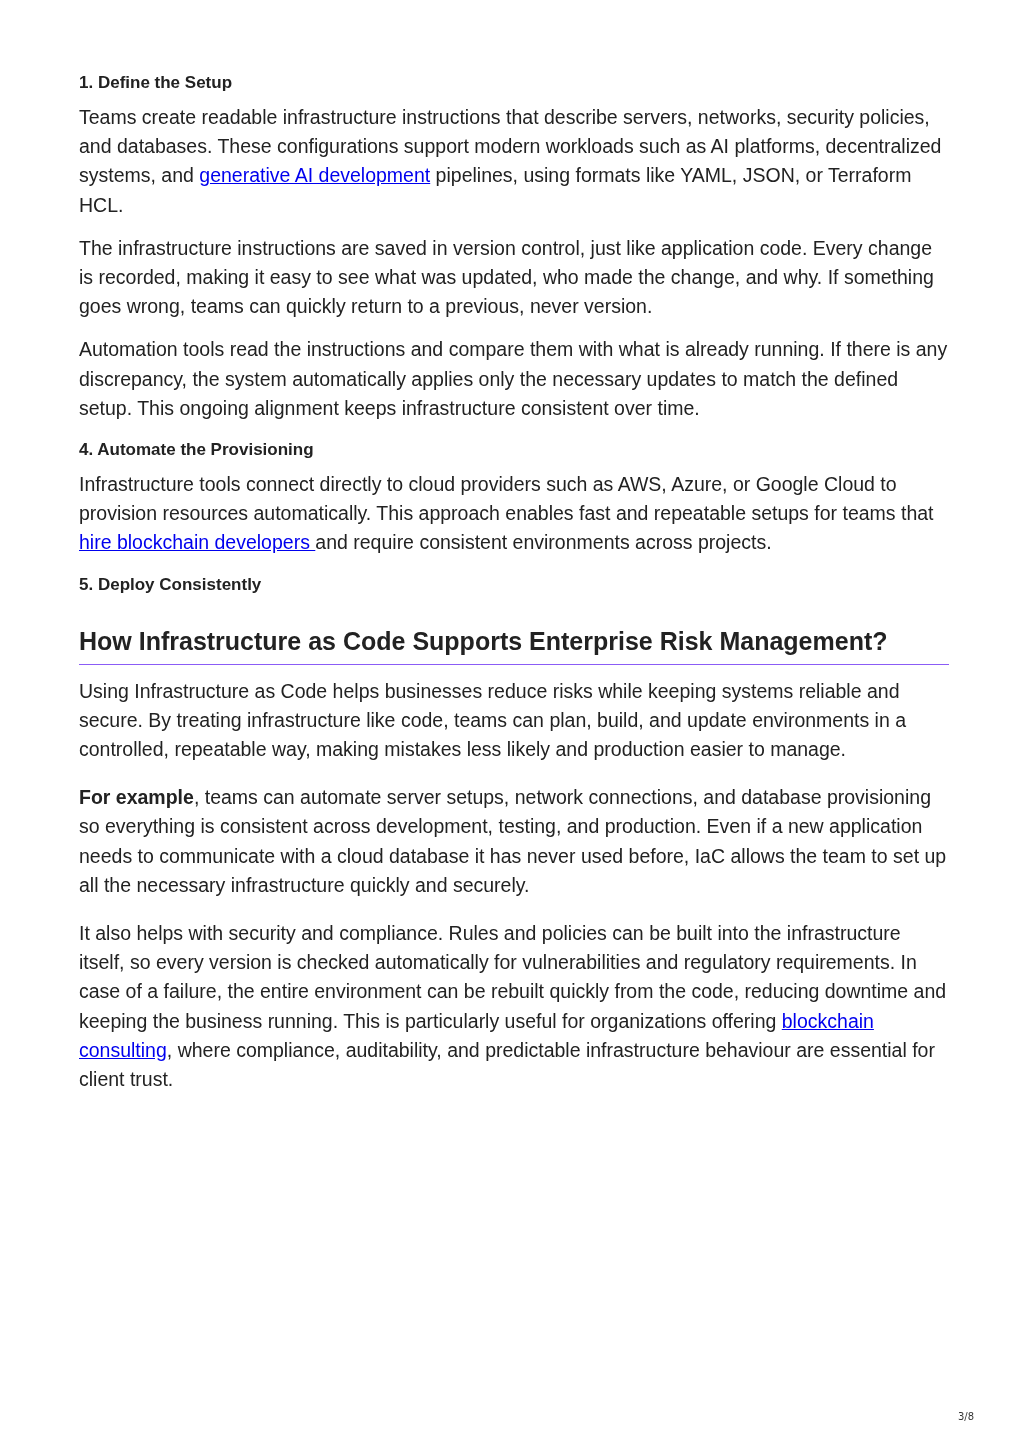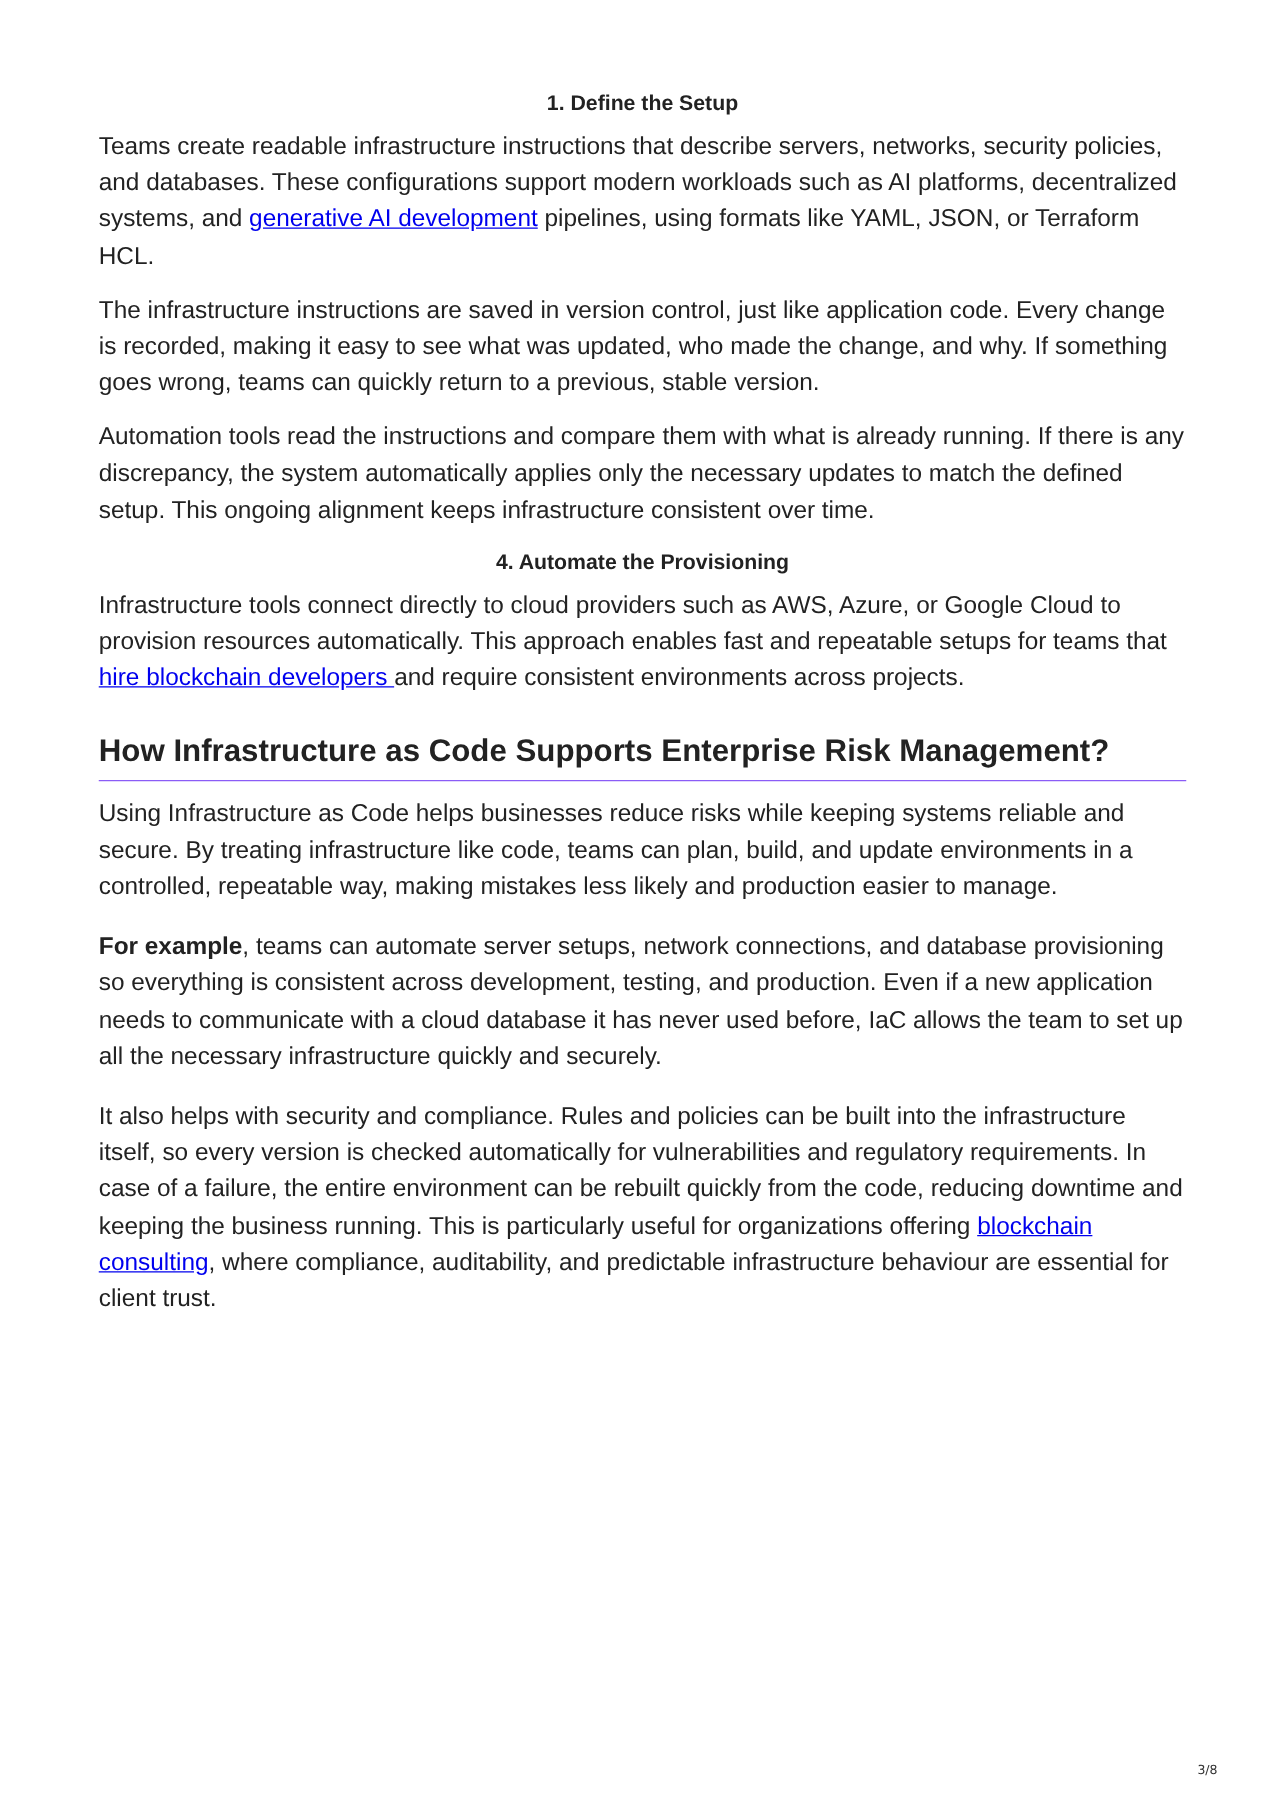--- a/index.html
+++ b/index.html
@@ -1,41 +1,42 @@
 <!DOCTYPE html>
 <html><head>
 <meta charset="utf-8">
 <style>
   html, body { margin:0; padding:0; background:#ffffff; }
   body { width:1024px; height:1448px; position:relative; overflow:hidden;
          font-family:"Liberation Sans", sans-serif; color:#222222; }
   .content { position:absolute; left:79px; top:70px; width:870px; }
-  h4 { font-size:17px; font-weight:bold; margin:0 0 7px 0; line-height:26px; color:#222;text-align:center; }
+  h4 { font-size:17px; font-weight:bold; margin:0 0 7px 0; line-height:26px; color:#222; }
   p { font-size:19.5px; line-height:29.2px; margin:0 0 14px 0; }
   a { color:#1a0dab; color:#0000ee; text-decoration:underline; }
   h2 { font-size:25px; font-weight:bold; margin:26px 0 0 0; line-height:34px; padding-bottom:6px;
        border-bottom:1px solid #8b5cf6; }
   .after-h2 { margin-top:12px; }
   .para-gap { margin-bottom:19px; }
   .pagenum { position:absolute; right:50px; top:1411px; font-size:10px; color:#333; font-family:"DejaVu Sans", sans-serif; }
 </style>
 </head>
 <body>
 
 <div class="content">
   <h4>1. Define the Setup</h4>
   <p><span>Teams create readable infrastructure instructions that describe servers, networks, security policies, and databases. These configurations support modern workloads such as AI platforms, decentralized systems, and </span><a href="#">generative AI development</a><span> pipelines, using formats like YAML, JSON, or Terraform HCL.</span></p>
 
-  <p>The infrastructure instructions are saved in version control, just like application code. Every change is recorded, making it easy to see what was updated, who made the change, and why. If something goes wrong, teams can quickly return to a previous, stable version.</p>
+  <p>The infrastructure instructions are saved in version control, just like application code. Every change is recorded, making it easy to see what was updated, who made the change, and why. If something goes wrong, teams can quickly return to a previous, never version.</p>
 
   <p>Automation tools read the instructions and compare them with what is already running. If there is any discrepancy, the system automatically applies only the necessary updates to match the defined setup. This ongoing alignment keeps infrastructure consistent over time.</p>
 
   <h4>4. Automate the Provisioning</h4>
   <p><span>Infrastructure tools connect directly to cloud providers such as AWS, Azure, or Google Cloud to provision resources automatically. This approach enables fast and repeatable setups for teams that </span><a href="#">hire blockchain developers </a><span>and require consistent environments across projects.</span></p>
 
+  <h4>5. Deploy Consistently</h4>
 
   <h2>How Infrastructure as Code Supports Enterprise Risk Management?</h2>
   <p class="after-h2 para-gap">Using Infrastructure as Code helps businesses reduce risks while keeping systems reliable and secure. By treating infrastructure like code, teams can plan, build, and update environments in a controlled, repeatable way, making mistakes less likely and production easier to manage.</p>
   <p class="para-gap"><b>For example</b><span>, teams can automate server setups, network connections, and database provisioning so everything is consistent across development, testing, and production. Even if a new application needs to communicate with a cloud database it has never used before, IaC allows the team to set up all the necessary infrastructure quickly and securely.</span></p>
   <p><span>It also helps with security and compliance. Rules and policies can be built into the infrastructure itself, so every version is checked automatically for vulnerabilities and regulatory requirements. In case of a failure, the entire environment can be rebuilt quickly from the code, reducing downtime and keeping the business running. This is particularly useful for organizations offering </span><a href="#">blockchain consulting</a><span>, where compliance, auditability, and predictable infrastructure behaviour are essential for client trust.</span></p>
 </div>
 
 <div class="pagenum">3/8</div>
 
 </body></html>

